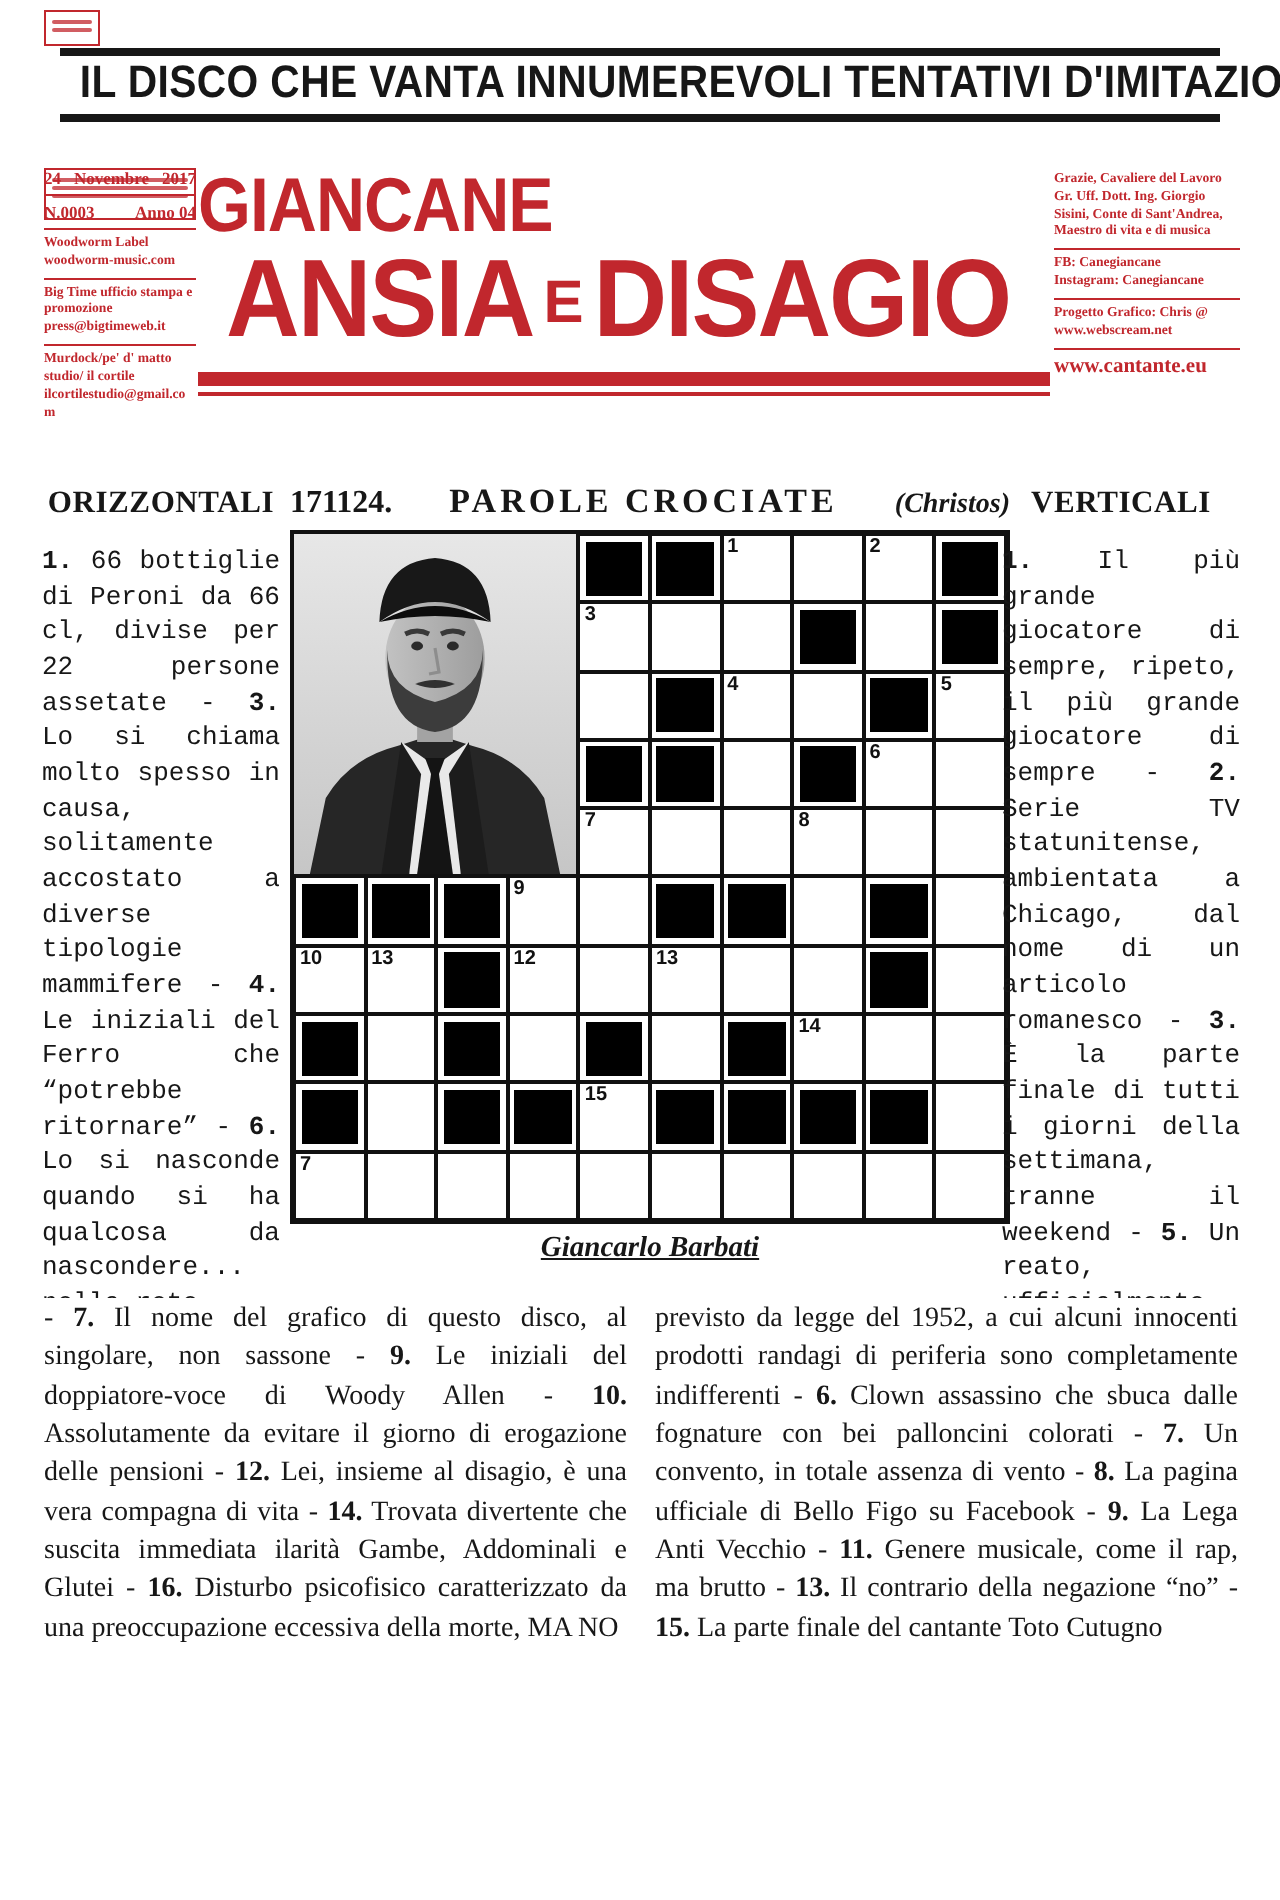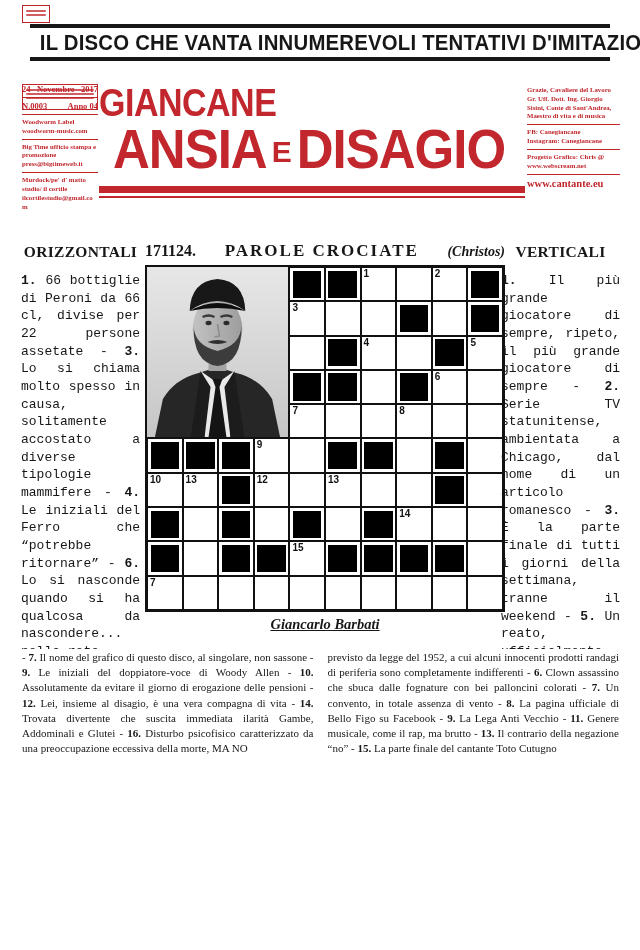--- a/index.html
+++ b/index.html
@@ -61,21 +61,21 @@
     font:bold 14.5px var(--serif);font-style:italic;text-decoration:underline;}
   
   .col-clues{position:absolute;top:243px;width:119px;overflow:hidden;height:406px;}
   .col-across{left:21px;}
   .col-down{left:501px;}
   .clue-title{font:bold 15.5px var(--serif);text-align:center;margin-bottom:11px;letter-spacing:.3px;}
   .clue-text{font:13px var(--serif);line-height:1.36;text-align:justify;}
   .col-clues .clue-text{font-size:13px;font-family:Liberation Mono, monospace;}
   .bottom-text{position:absolute;left:22px;top:650px;width:597px;display:flex;gap:14px;}
   .bottom-text .bcol{flex:1;}
-  .bottom-text .clue-text{font-size:11px;line-height:1.38;}
+  .bottom-text .clue-text{font-size:14px;line-height:1.38;}
   
   .bottom-banner{position:absolute;left:28px;top:885px;width:584px;height:48px;
     border:4px solid var(--red);display:flex;align-items:center;justify-content:center;}
   .bottom-banner span{font:900 27px var(--sans);color:var(--red);letter-spacing:.5px;
     display:inline-block;transform:scale(1.02,1.1);white-space:nowrap;}
 </style>
 </head>
 <body>
 
 <div class="page">

